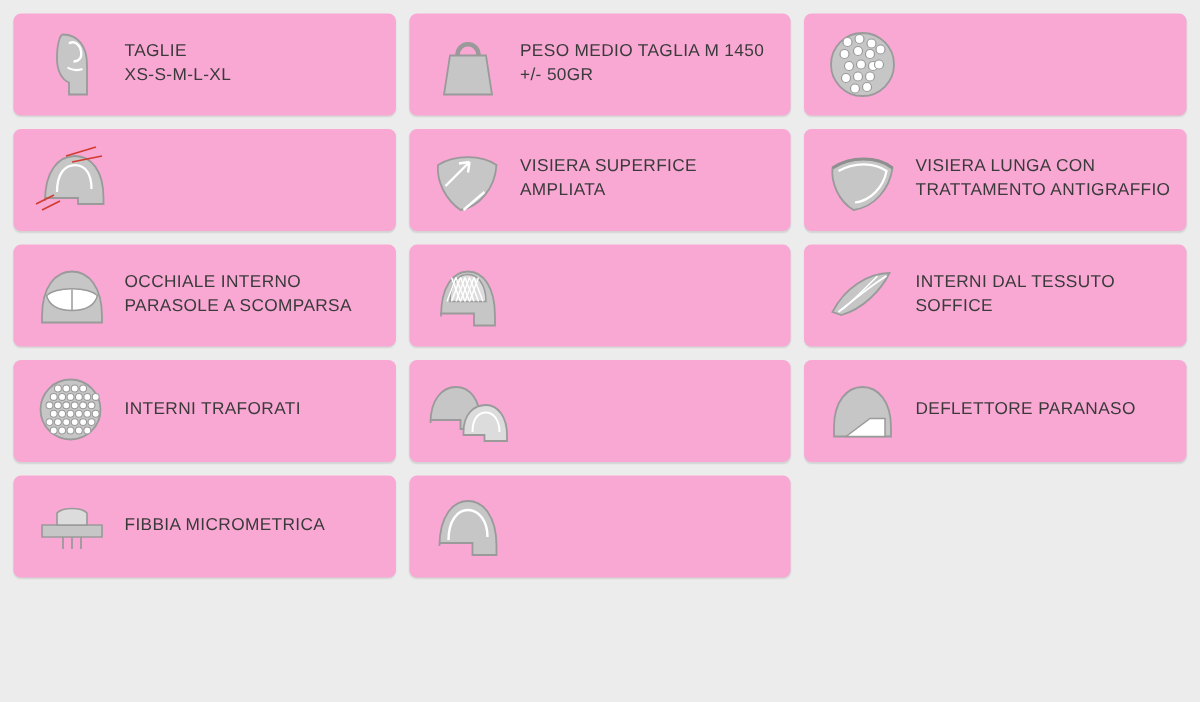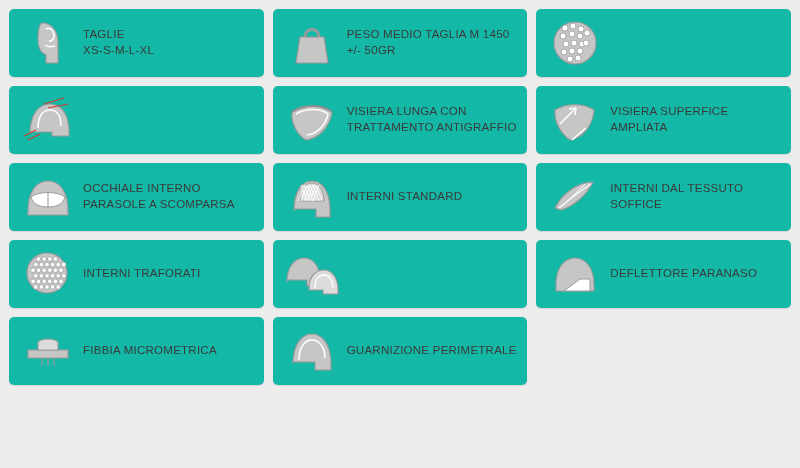--- a/index.html
+++ b/index.html
@@ -15,21 +15,21 @@
   }
   #grid {
     display: grid;
     grid-template-columns: repeat(3, 1fr);
     grid-auto-rows: 68px;
     gap: 9px 9px;
     padding: 9px 9px;
     box-sizing: border-box;
   }
   .feature-card {
-    background: #14b8a6;
+    background: #f9a8d4;
     border-radius: 5px;
     display: flex;
     align-items: center;
     padding: 0 10px 0 8px;
     box-sizing: border-box;
     box-shadow: 0 1px 1px rgba(0,0,0,0.10);
   }
   .icon-box {
     width: 62px;
     min-width: 62px;
@@ -104,38 +104,38 @@
           <path d="M16 36 C16 24 21 18 28 18 C35 18 39 24 39 34" fill="none" stroke="#ffffff" stroke-width="1.5"></path>
           <path d="M22 12 L42 6" stroke="#d23b2e" stroke-width="1.1"></path>
           <path d="M26 16 L46 12" stroke="#d23b2e" stroke-width="1.1"></path>
           <path d="M14 38 L2 44" stroke="#d23b2e" stroke-width="1.1"></path>
           <path d="M18 42 L6 48" stroke="#d23b2e" stroke-width="1.1"></path>
         </svg>
       </div>
     </div>
     <div class="feature-card">
       <div class="icon-box">
-        <svg width="52" height="52" viewBox="0 0 52 52" xmlns="http://www.w3.org/2000/svg">
-          <path d="M6 18 C18 10 36 10 46 18 C44 32 34 44 20 46 C10 40 5 28 6 18 Z" fill="#c6c6c6" stroke="#9a9a9a" stroke-width="1.2"></path>
-          <path d="M10 20 C20 14 34 14 42 20 C40 31 31 40 21 41" fill="none" stroke="#ffffff" stroke-width="1.5"></path>
-          <path d="M6 18 C18 10 36 10 46 18" fill="none" stroke="#8f8f8f" stroke-width="2"></path>
-        </svg>
-      </div>
-      <div class="feature-label">VISIERA LUNGA CON TRATTAMENTO ANTIGRAFFIO</div>
-    </div>
-    <div class="feature-card">
-      <div class="icon-box">
         <svg width="50" height="52" viewBox="0 0 50 52" xmlns="http://www.w3.org/2000/svg">
           <path d="M5 16 C16 9 34 9 44 16 C43 32 32 44 20 46 C10 39 4 27 5 16 Z" fill="#c6c6c6" stroke="#9a9a9a" stroke-width="1.2"></path>
           <path d="M10 30 L26 14" stroke="#ffffff" stroke-width="1.6"></path>
           <path d="M26 14 L19 15 M26 14 L25 21" stroke="#ffffff" stroke-width="1.6" fill="none"></path>
           <path d="M36 34 L22 46" stroke="#ffffff" stroke-width="1.6"></path>
         </svg>
       </div>
       <div class="feature-label">VISIERA SUPERFICE AMPLIATA</div>
+    </div>
+    <div class="feature-card">
+      <div class="icon-box">
+        <svg width="52" height="52" viewBox="0 0 52 52" xmlns="http://www.w3.org/2000/svg">
+          <path d="M6 18 C18 10 36 10 46 18 C44 32 34 44 20 46 C10 40 5 28 6 18 Z" fill="#c6c6c6" stroke="#9a9a9a" stroke-width="1.2"></path>
+          <path d="M10 20 C20 14 34 14 42 20 C40 31 31 40 21 41" fill="none" stroke="#ffffff" stroke-width="1.5"></path>
+          <path d="M6 18 C18 10 36 10 46 18" fill="none" stroke="#8f8f8f" stroke-width="2"></path>
+        </svg>
+      </div>
+      <div class="feature-label">VISIERA LUNGA CON TRATTAMENTO ANTIGRAFFIO</div>
     </div>
     <div class="feature-card">
       <div class="icon-box">
         <svg width="52" height="52" viewBox="0 0 52 52" xmlns="http://www.w3.org/2000/svg">
           <path d="M6 40 C6 20 15 10 26 10 C37 10 46 20 46 40 L46 44 L6 44 Z" fill="#c6c6c6" stroke="#9a9a9a" stroke-width="1.2"></path>
           <path d="M9 26 C16 20 36 20 43 26 C41 33 35 36 26 36 C17 36 11 33 9 26 Z" fill="#ffffff" stroke="#9a9a9a" stroke-width="1"></path>
           <path d="M26 22 L26 36" stroke="#9a9a9a" stroke-width="1"></path>
         </svg>
       </div>
       <div class="feature-label">OCCHIALE INTERNO PARASOLE A SCOMPARSA</div>
@@ -152,21 +152,20 @@
           <path d="M22 14 L16 30" stroke="#ffffff" stroke-width="0.9"></path>
           <path d="M19 14 L25 30" stroke="#ffffff" stroke-width="0.9"></path>
           <path d="M25 14 L19 30" stroke="#ffffff" stroke-width="0.9"></path>
           <path d="M22 14 L28 30" stroke="#ffffff" stroke-width="0.9"></path>
           <path d="M28 14 L22 30" stroke="#ffffff" stroke-width="0.9"></path>
           <path d="M25 14 L31 30" stroke="#ffffff" stroke-width="0.9"></path>
           <path d="M31 14 L25 30" stroke="#ffffff" stroke-width="0.9"></path>
           <path d="M28 14 L34 30" stroke="#ffffff" stroke-width="0.9"></path>
         </svg>
       </div>
-      <div class="feature-label">INTERNI STANDARD</div>
     </div>
     <div class="feature-card">
       <div class="icon-box">
         <svg width="48" height="46" viewBox="0 0 48 46" xmlns="http://www.w3.org/2000/svg">
           <path d="M4 34 C12 18 28 8 42 8 C36 20 24 32 10 36 Z" fill="#c6c6c6" stroke="#9a9a9a" stroke-width="1.2"></path>
           <path d="M40 10 C30 16 18 26 8 34" fill="none" stroke="#ffffff" stroke-width="1.3"></path>
           <path d="M34 10 C26 18 18 26 11 32" fill="none" stroke="#ffffff" stroke-width="1"></path>
         </svg>
       </div>
       <div class="feature-label">INTERNI DAL TESSUTO SOFFICE</div>
@@ -240,15 +239,14 @@
       </div>
       <div class="feature-label">FIBBIA MICROMETRICA</div>
     </div>
     <div class="feature-card">
       <div class="icon-box">
         <svg width="50" height="50" viewBox="0 0 50 50" xmlns="http://www.w3.org/2000/svg">
           <path d="M6 38 C6 18 15 8 25 8 C35 8 44 18 44 38 L44 44 L28 44 L28 36 L6 36 Z" fill="#c6c6c6" stroke="#9a9a9a" stroke-width="1.2"></path>
           <path d="M12 34 C12 21 18 14 25 14 C32 14 38 21 38 32" fill="none" stroke="#ffffff" stroke-width="1.6"></path>
         </svg>
       </div>
-      <div class="feature-label">GUARNIZIONE PERIMETRALE</div>
     </div>
   </div>
 
 </body></html>

